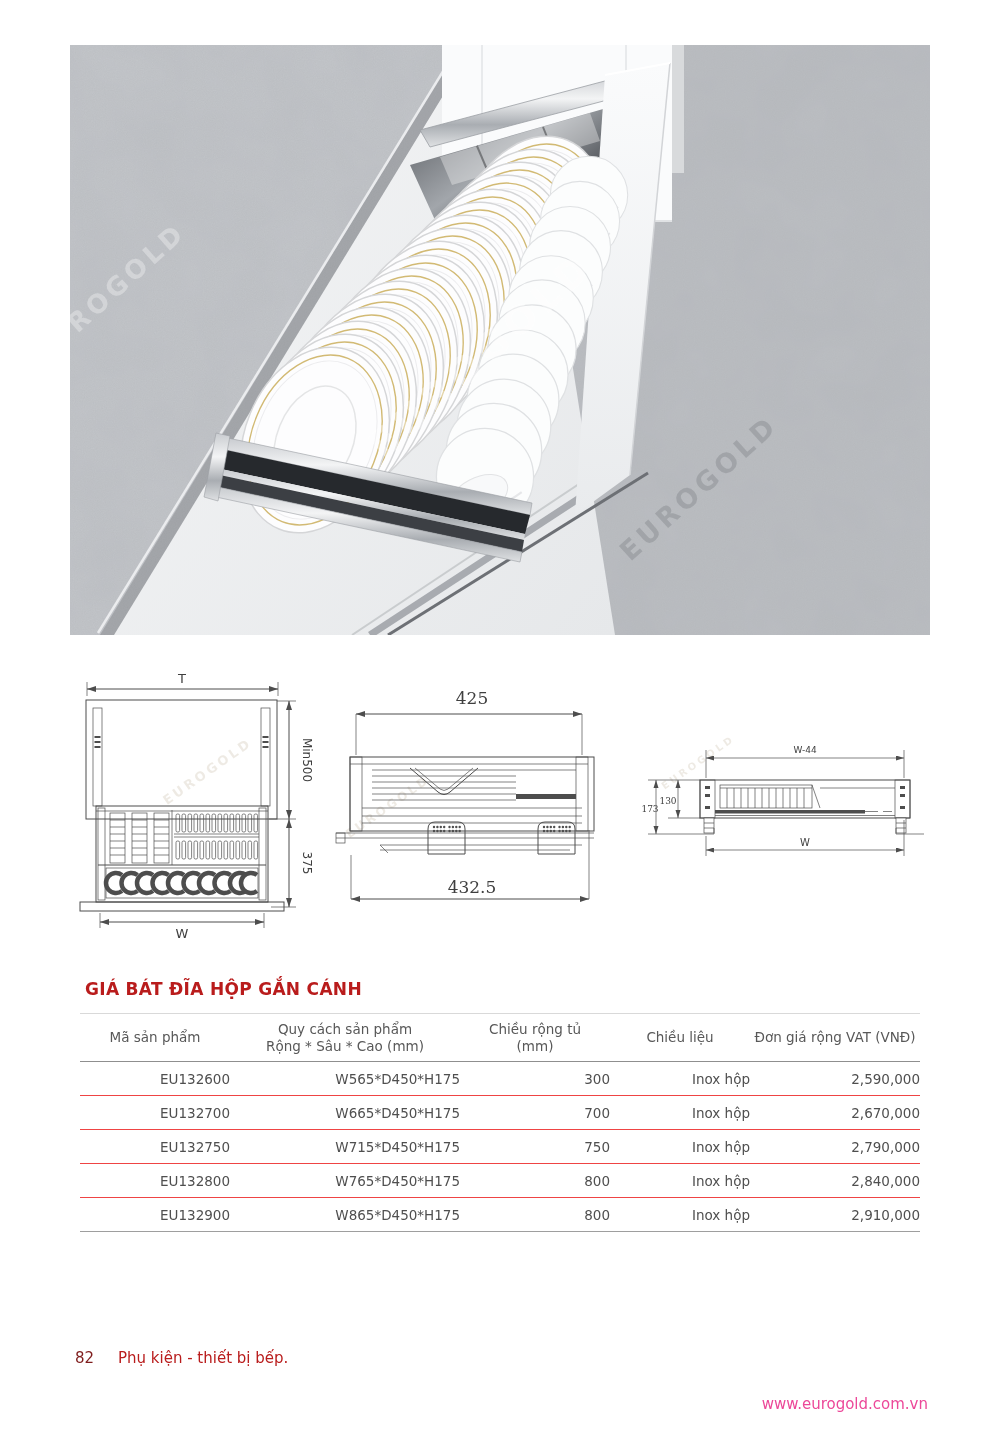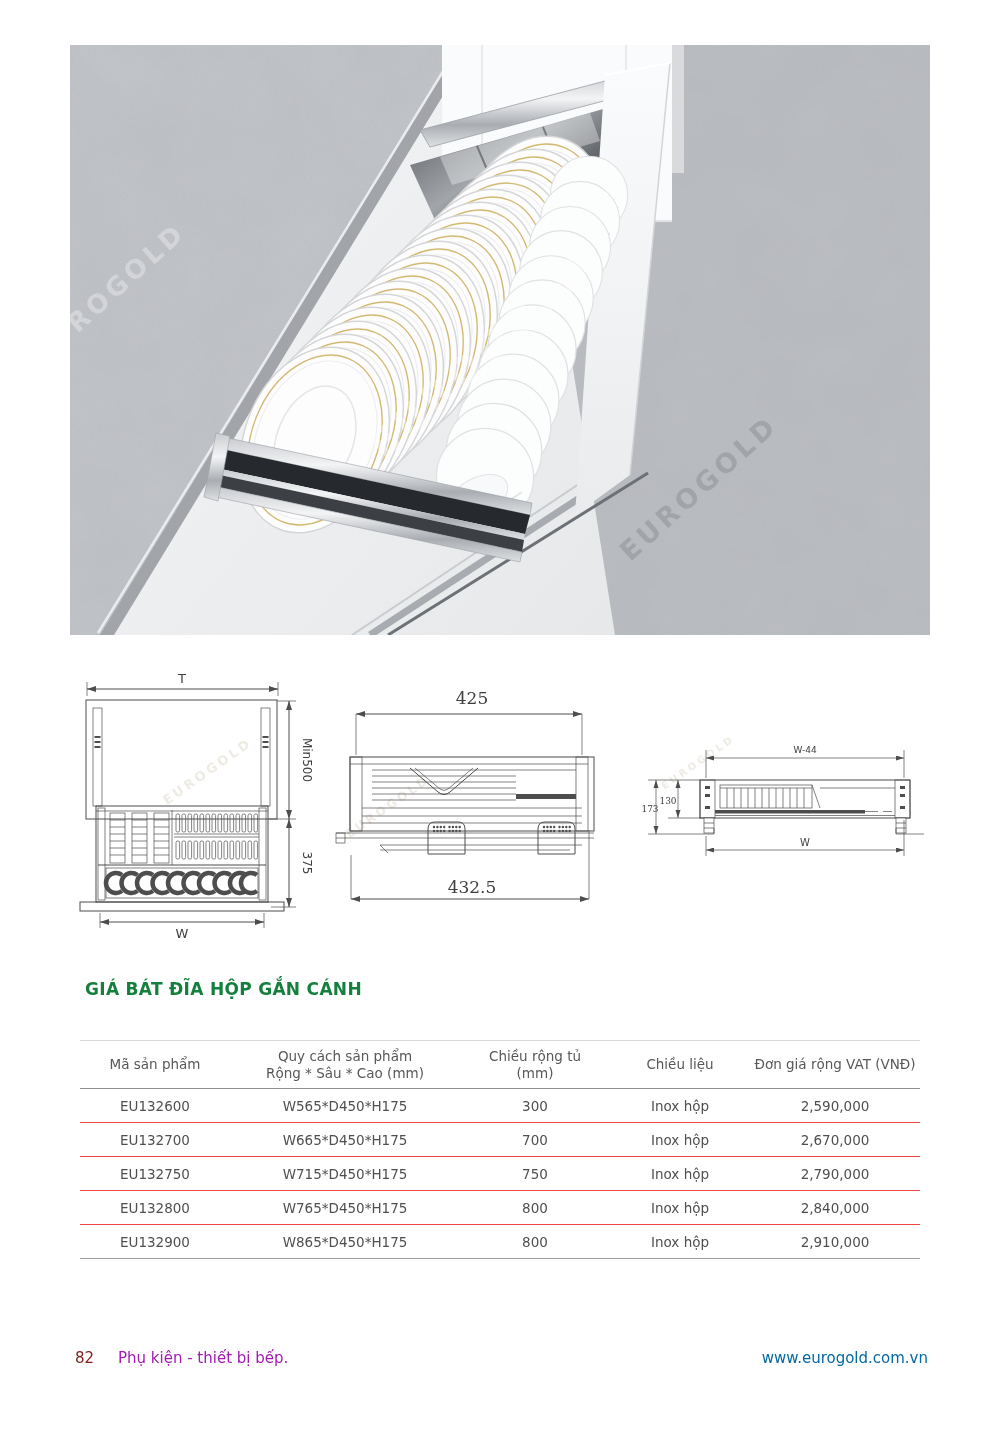--- a/index.html
+++ b/index.html
@@ -12,33 +12,33 @@
   #diag-front{left:60px;top:660px;}
   #diag-side{left:330px;top:680px;}
   #diag-elev{left:640px;top:720px;}
   .dwg{stroke:#4d4d4d;fill:none;stroke-width:1;}
   .dwg-thin{stroke:#4d4d4d;fill:none;stroke-width:.7;}
   .dwg-fill{fill:#4d4d4d;stroke:none;}
   .dimtxt{fill:#3f3f3f;font-family:"DejaVu Sans",sans-serif;}
   .dimser{fill:#3f3f3f;font-family:"DejaVu Serif",serif;}
   .wm-dwg{fill:#b3a487;opacity:.22;font-family:"DejaVu Sans",sans-serif;font-weight:bold;letter-spacing:3px;}
   
-  #section-title{left:85px;top:979px;font-size:17px;font-weight:600;color:#15803d;letter-spacing:.3px;}
+  #section-title{left:85px;top:979px;font-size:17px;font-weight:600;color:#b91c1c;letter-spacing:.3px;}
   
-  #price-table{left:80px;top:1040px;width:840px;border-top:1px solid #d9d9d9;font-size:13.5px;}
+  #price-table{left:80px;top:1013px;width:840px;border-top:1px solid #d9d9d9;font-size:13.5px;}
   .trow{display:grid;grid-template-columns:150px 230px 150px 140px 170px;align-items:center;text-align:center;}
   .thead{min-height:41px;border-bottom:1.5px solid #8f8f8f;color:#585858;padding:3px 0;}
   .thead .hcell{line-height:1.25;}
-  .tbody-row{height:33px;color:#4f4f4f;}
+  .tbody-row{height:33px;color:#4f4f4f;text-align:right;}
   .tbody-row + .tbody-row{border-top:1px solid #ef4444;}
   #table-bottom{border-bottom:1.5px solid #9e9e9e;}
   
   #footer-page-number{left:75px;top:1349px;font-size:15px;color:#7f1d1d;}
-  #footer-label{left:118px;top:1349px;font-size:15px;color:#a21caf;}
-  #footer-site{right:72px;top:1349px;font-size:15px;color:#0369a1;}
+  #footer-label{left:118px;top:1349px;font-size:15px;color:#b91c1c;}
+  #footer-site{right:72px;top:1395px;font-size:15px;color:#ec4899;}
 </style>
 </head>
 <body>
 
 <div id="page">
 
   <svg id="photo" class="abs" width="860" height="590" viewBox="0 0 860 590">
     <defs>
       <filter id="grain" x="0" y="0" width="100%" height="100%">
         <feTurbulence type="fractalNoise" baseFrequency="0.9" numOctaves="2" seed="7" stitchTiles="stitch"></feTurbulence>

